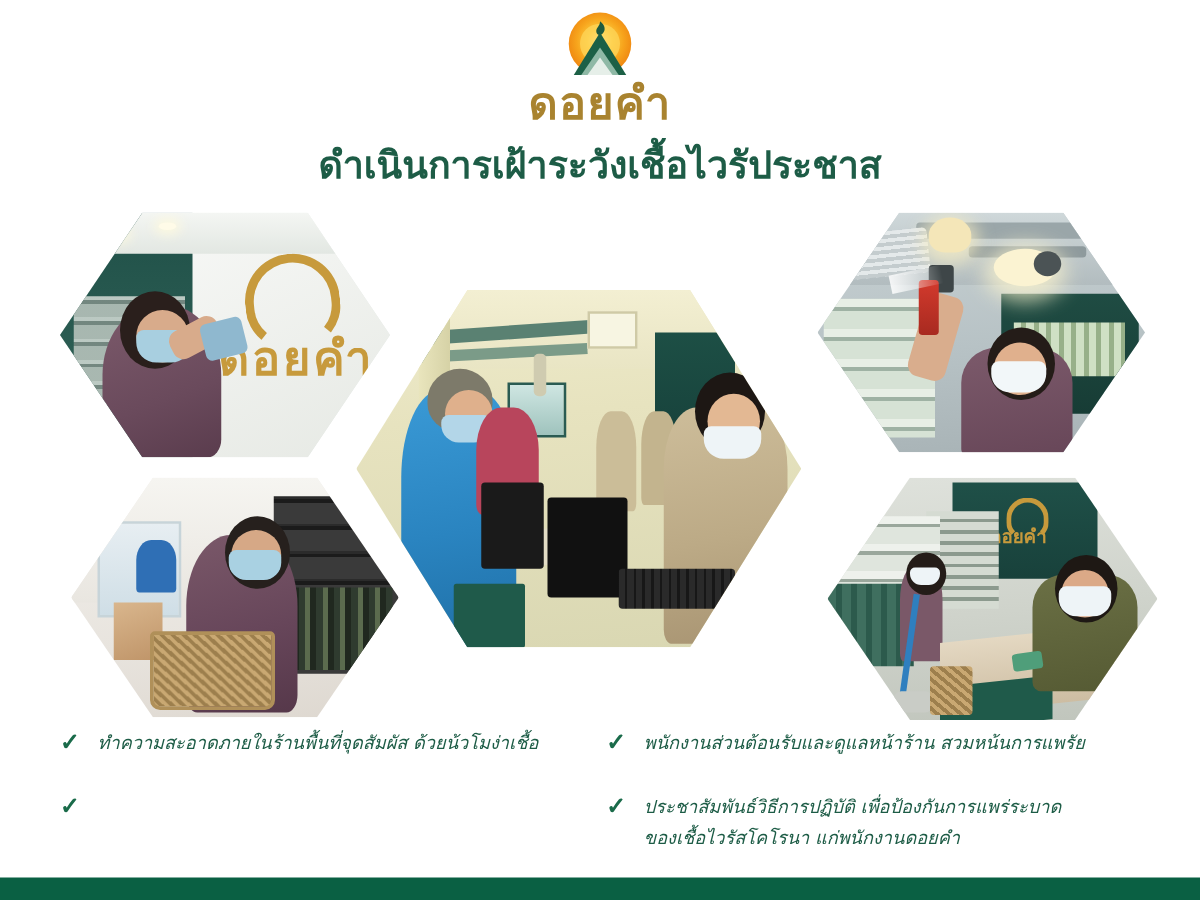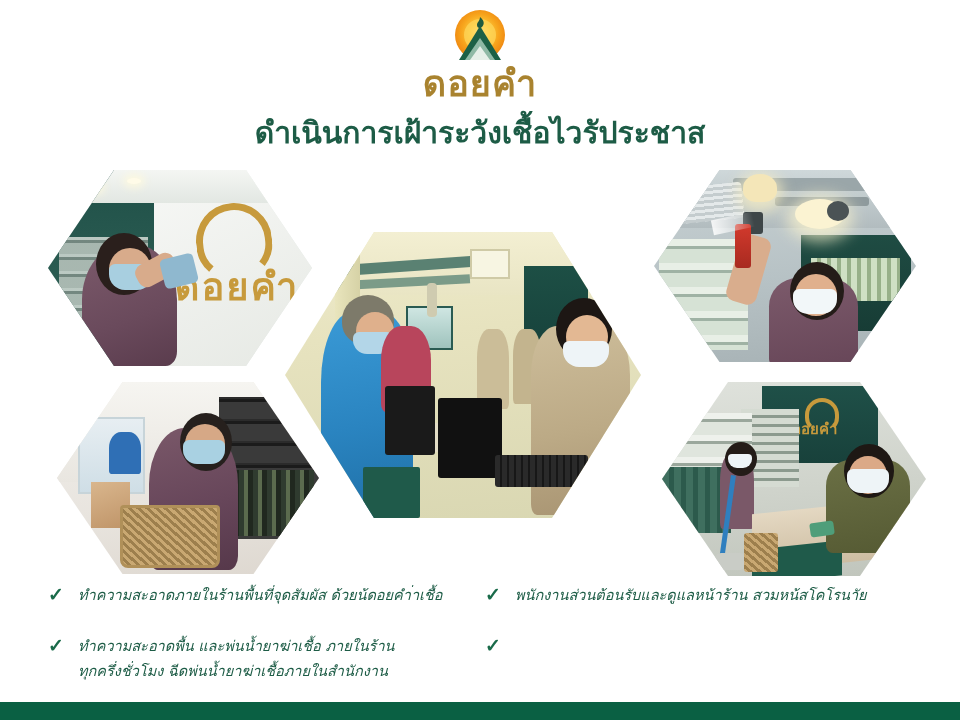--- a/index.html
+++ b/index.html
@@ -369,32 +369,32 @@
       <div class="sc-layer f5b"></div>
       <div class="sc-layer m5b"></div>
       <div class="sc-layer rag"></div>
     </div>
   </div>
 </div>
 
 <div class="bullet-col" id="bullets-left">
   <div class="bullet">
     <span class="tick">✓</span>
-    <span class="btext">ทำความสะอาดภายในร้านพื้นที่จุดสัมผัส ด้วยน้ดอยคำ่าเชื้อ</span>
+    <span class="btext">ทำความสะอาดภายในร้านพื้นที่จุดสัมผัส ด้วยน้วโมง่าเชื้อ</span>
   </div>
   <div class="bullet">
     <span class="tick">✓</span>
-    <span class="btext">ทำความสะอาดพื้น และพ่นน้ำยาฆ่าเชื้อ ภายในร้าน
-ทุกครึ่งชั่วโมง ฉีดพ่นน้ำยาฆ่าเชื้อภายในสำนักงาน</span>
   </div>
 </div>
 
 <div class="bullet-col" id="bullets-right">
   <div class="bullet">
     <span class="tick">✓</span>
-    <span class="btext">พนักงานส่วนต้อนรับและดูแลหน้าร้าน สวมหน้สโคโรนาัย</span>
+    <span class="btext">พนักงานส่วนต้อนรับและดูแลหน้าร้าน สวมหน้นการแพรัย</span>
   </div>
   <div class="bullet">
     <span class="tick">✓</span>
+    <span class="btext">ประชาสัมพันธ์วิธีการปฏิบัติ เพื่อป้องกันการแพร่ระบาด
+ของเชื้อไวรัสโคโรนา แก่พนักงานดอยคำ</span>
   </div>
 </div>
 
 <div id="bottom-band"></div>
 
 </body></html>

